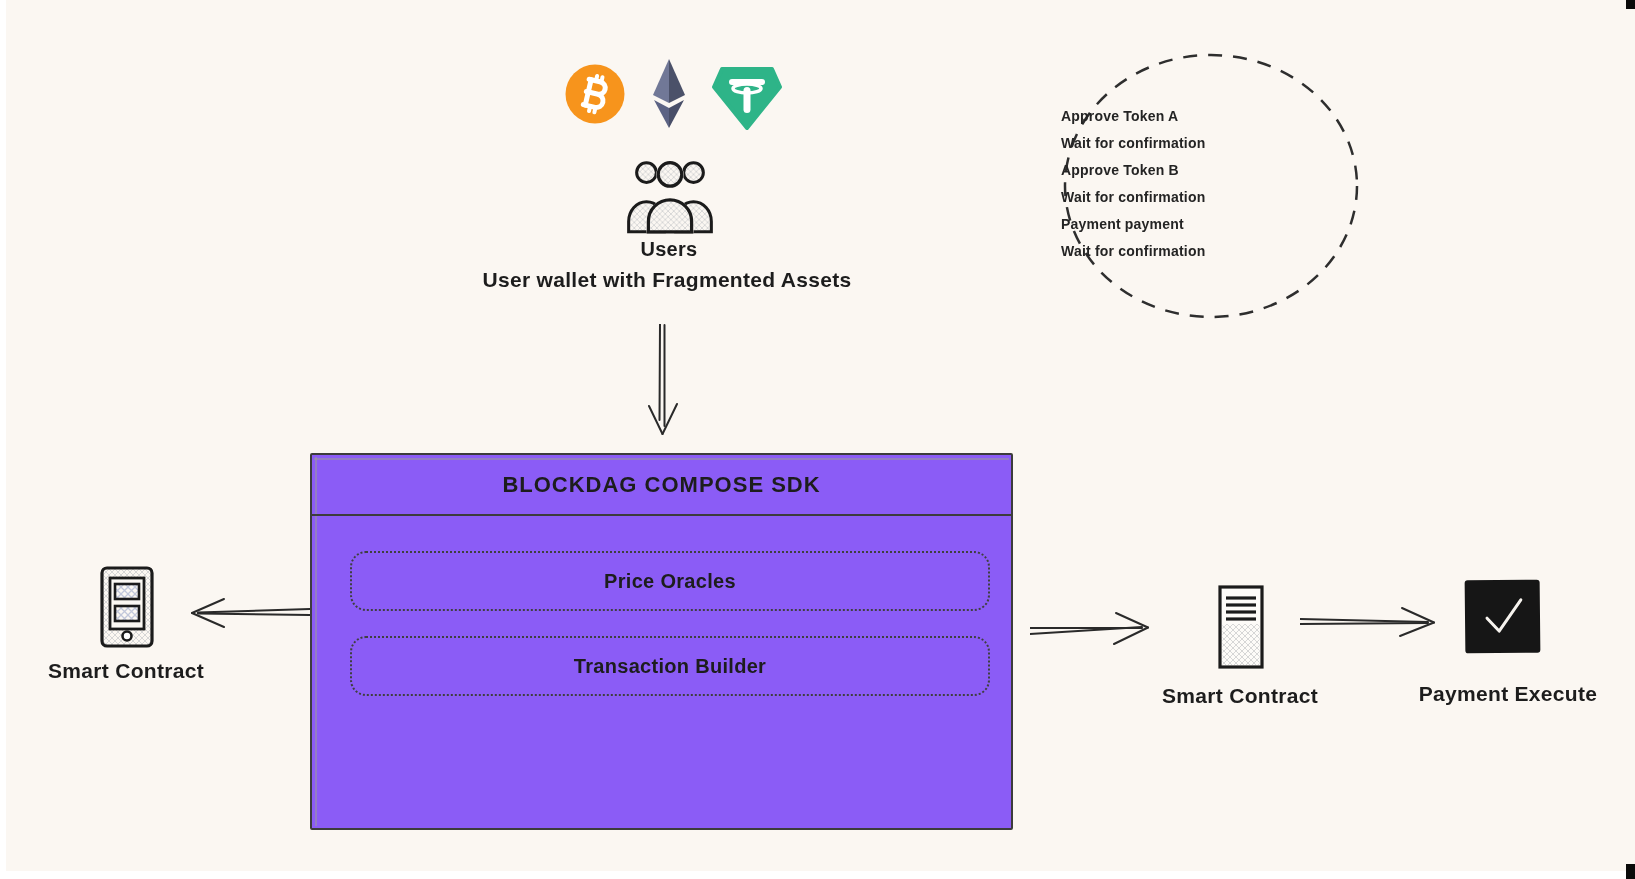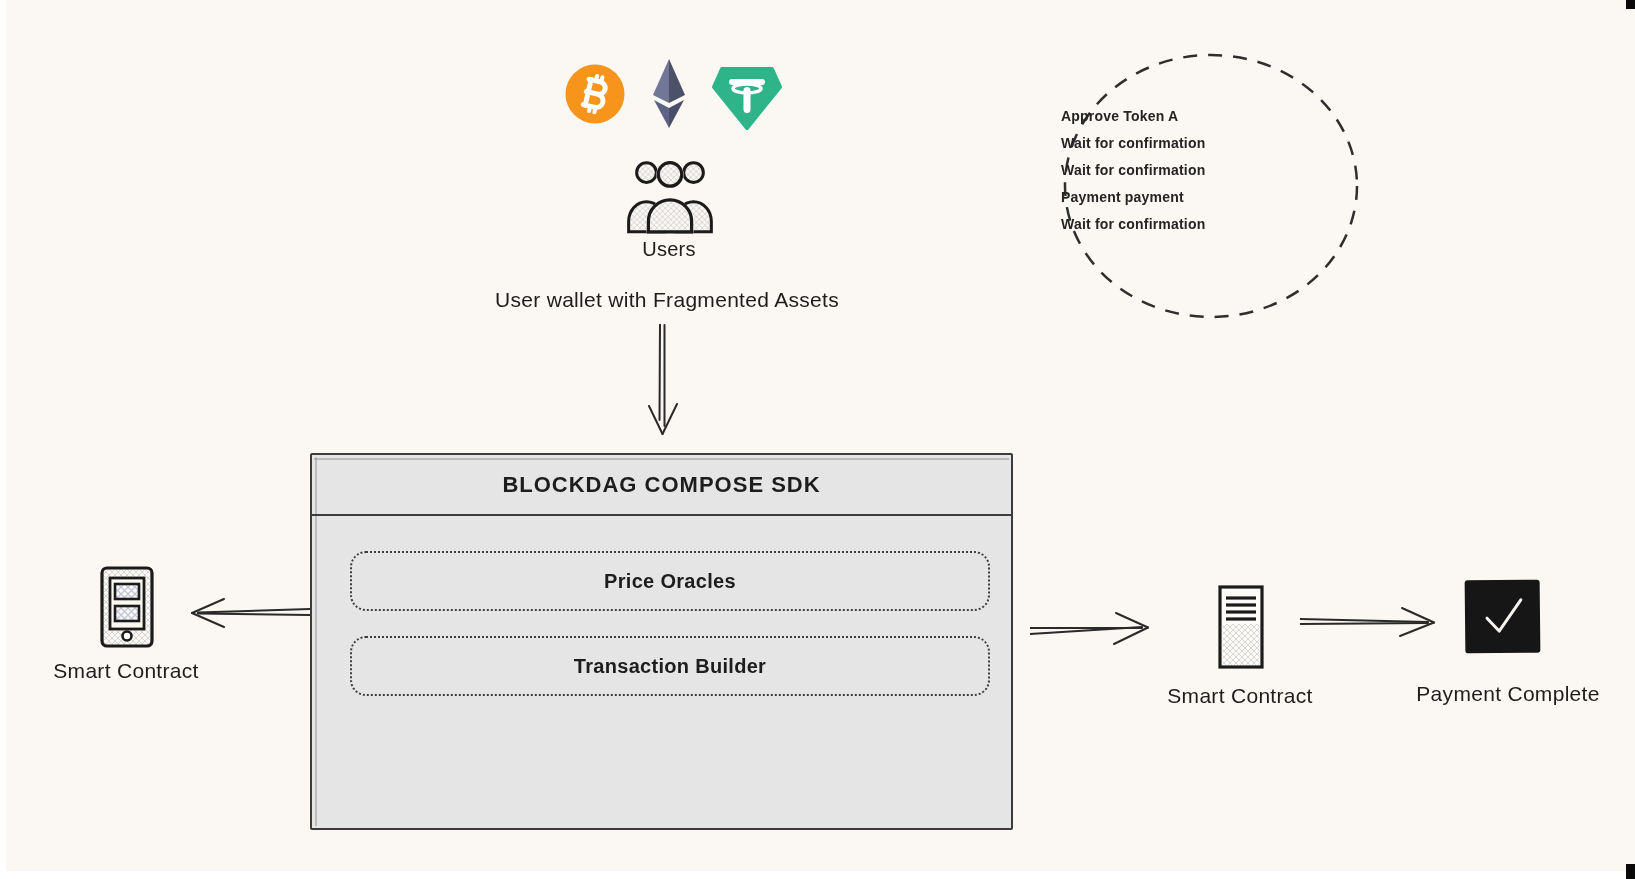--- a/index.html
+++ b/index.html
@@ -5,32 +5,32 @@
   html,body{margin:0;padding:0;}
   body{
     width:1635px;height:879px;position:relative;overflow:hidden;
     background:#fbf7f2;
     font-family:"Liberation Sans","DejaVu Sans",sans-serif;
     color:#1d1d1d;
   }
   .abs{position:absolute;}
   .lbl{
     position:absolute;transform:translateX(-50%);
-    font-weight:normal;white-space:nowrap;color:#1d1d1d;
+    font-weight:bold;white-space:nowrap;color:#1d1d1d;
     letter-spacing:.3px;
   }
   .lbl-lg{font-size:21px;}
   .lbl-md{font-size:20px;}
   .note-text{
     position:absolute;text-align:left;font-size:14px;font-weight:bold;
     line-height:27px;letter-spacing:.2px;color:#242424;
   }
   .sdk-box{
     position:absolute;left:310px;top:453px;width:703px;height:377px;
-    border:2.5px solid #3c3c3c;background:#e5e5e5;box-sizing:border-box;
+    border:2.5px solid #3c3c3c;background:#8b5cf6;box-sizing:border-box;
     border-radius:2px;
   }
   .sdk-title-row{
     position:absolute;left:0;right:0;top:0;height:59px;
     border-bottom:2.5px solid #3c3c3c;
     display:flex;align-items:center;justify-content:center;
     font-size:22px;font-weight:bold;letter-spacing:1px;
   }
   .sdk-edge-top{position:absolute;left:2px;right:2px;top:3px;height:1.5px;background:#9a9a9a;opacity:.55;}
   .sdk-edge-left{position:absolute;left:3px;top:2px;bottom:2px;width:1.5px;background:#9a9a9a;opacity:.55;}
@@ -101,41 +101,42 @@
         <circle cx="50" cy="15" r="14.5"></circle>
         <path d="M25,77 v-12 a25,24 0 0 1 50,0 v12 z"></path>
       </g>
       <g stroke="#1b1b1b" stroke-width="3.4" fill="url(#uh)">
         <circle cx="50" cy="15" r="12.5"></circle>
         <path d="M27,76 v-11 a23,23 0 0 1 46,0 v11 z"></path>
       </g>
     </svg>
   </div>
   <div class="lbl lbl-md" style="left:669px;top:238px;">Users</div>
-  <div class="lbl lbl-lg" style="left:667px;top:288px;">User wallet with Fragmented Assets</div>
+  <div class="lbl lbl-lg" style="left:667px;top:268px;">User wallet with Fragmented Assets</div>
 
   <div class="abs" style="left:644px;top:324px;width:36px;height:114px;">
     <svg width="36" height="114" viewBox="0 0 36 114">
       <g stroke="#2a2a2a" stroke-width="2" fill="none" stroke-linecap="round">
         <line x1="16" y1="0" x2="15.5" y2="96"></line>
         <line x1="20.5" y1="1" x2="20.5" y2="102"></line>
         <line x1="5" y1="82" x2="18.5" y2="110"></line>
         <line x1="33" y1="80" x2="18.5" y2="110"></line>
       </g>
     </svg>
   </div>
 
   <div class="abs" style="left:1060px;top:49px;width:302px;height:276px;">
     <svg width="302" height="276" viewBox="0 0 302 276">
       <ellipse cx="151" cy="137" rx="146" ry="131" fill="none" stroke="#2e2e2e" stroke-width="2.5" stroke-dasharray="14 11"></ellipse>
     </svg>
   </div>
   <div class="note-text" style="left:1061px;top:103px;width:300px;">
     <div>Approve Token A</div>
     <div>Wait for confirmation</div>
+    <div>Approve Token B</div>
     <div>Wait for confirmation</div>
     <div>Payment payment</div>
     <div>Wait for confirmation</div>
   </div>
 
   <div class="sdk-box">
     <div class="sdk-edge-top"></div>
     <div class="sdk-edge-left"></div>
     <div class="sdk-title-row">BLOCKDAG COMPOSE SDK</div>
     <div class="module" style="top:96px;">Price Oracles</div>
@@ -211,20 +212,20 @@
         <line x1="100" y1="34" x2="134" y2="20.5"></line>
       </g>
     </svg>
   </div>
 
   <div class="payment-square">
     <svg width="75" height="73" viewBox="0 0 75 73">
       <path d="M22,38 L34,51 L56,20" fill="none" stroke="#f6f3ee" stroke-width="3" stroke-linecap="round" stroke-linejoin="round"></path>
     </svg>
   </div>
-  <div class="lbl lbl-lg" style="left:1508px;top:682px;">Payment Complete</div>
+  <div class="lbl lbl-lg" style="left:1508px;top:682px;">Payment Execute</div>
 
   <div class="edge-strip-left"></div>
   <div class="edge-strip-bottom"></div>
   <div class="notch-tr"></div>
   <div class="notch-br"></div>
 
 </div>
 
 </body></html>

